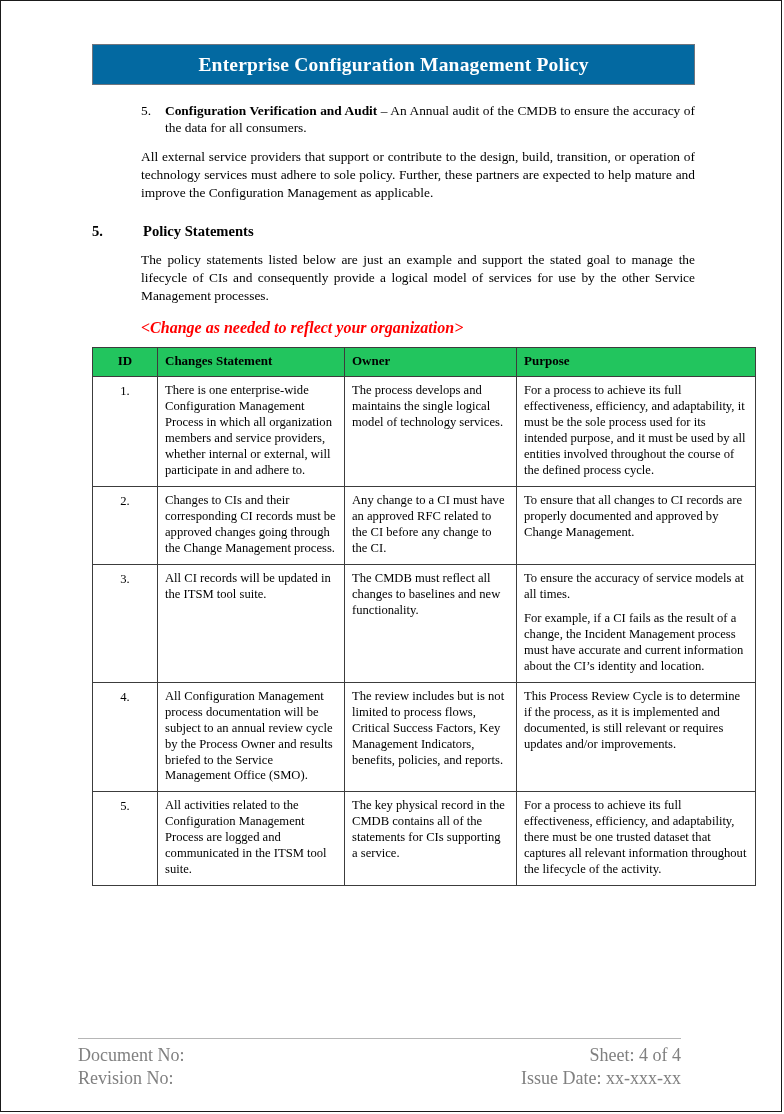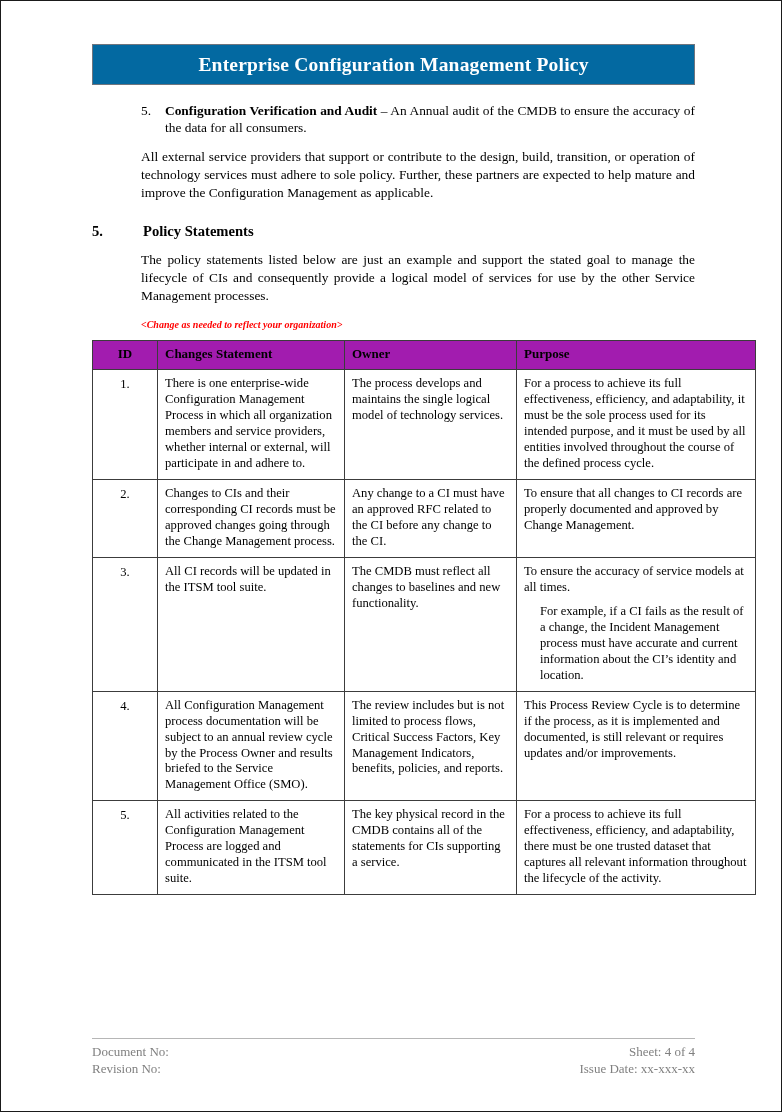--- a/index.html
+++ b/index.html
@@ -88,21 +88,21 @@
     font-weight: bold;
   }
   .section-heading .sec-num {
     width: 51px;
     flex: 0 0 51px;
   }
 
   .note-red {
     margin-top: 14px;
     padding-left: 49px;
-    font-size: 10px;
+    font-size: 16px;
     font-style: italic;
     font-weight: bold;
     color: #ff0000;
   }
 
   
   .policy-table {
     margin-top: 10px;
     width: 603px;
     border-collapse: collapse;
@@ -110,21 +110,21 @@
     font-size: 12.6px;
   }
   .policy-table th,
   .policy-table td {
     border: 1px solid #3c3c3c;
     vertical-align: top;
     padding: 6px 7px 7px 7px;
     line-height: 1.27;
   }
   .policy-table thead th {
-    background: #a21caf;
+    background: #22c55e;
     font-weight: bold;
     font-size: 13px;
     text-align: left;
     padding-top: 5px;
     padding-bottom: 5px;
     height: 18px;
   }
   .policy-table th.col-id,
   .policy-table td.col-id {
     width: 50px;
@@ -138,33 +138,32 @@
   .policy-table th.col-detail,
   .policy-table td.col-detail { width: 157px; }
   .policy-table th.col-purpose,
   .policy-table td.col-purpose { width: 224px; }
 
   .policy-table td.col-id {
     padding-top: 7px;
   }
   .cell-p + .cell-p {
     margin-top: 8px;
-    margin-left: 16px;
   }
 
   
   .footer {
     position: absolute;
-    left: 91px;
+    left: 77px;
     top: 1037px;
     width: 603px;
     border-top: 1px solid #b6b6b6;
     padding-top: 5px;
     color: #808080;
-    font-size: 13px;
+    font-size: 18px;
     line-height: 1.30;
     text-align: center;
   }
   .footer-row {
     display: flex;
     justify-content: space-between;
   }
 </style>
 </head>
 <body>

